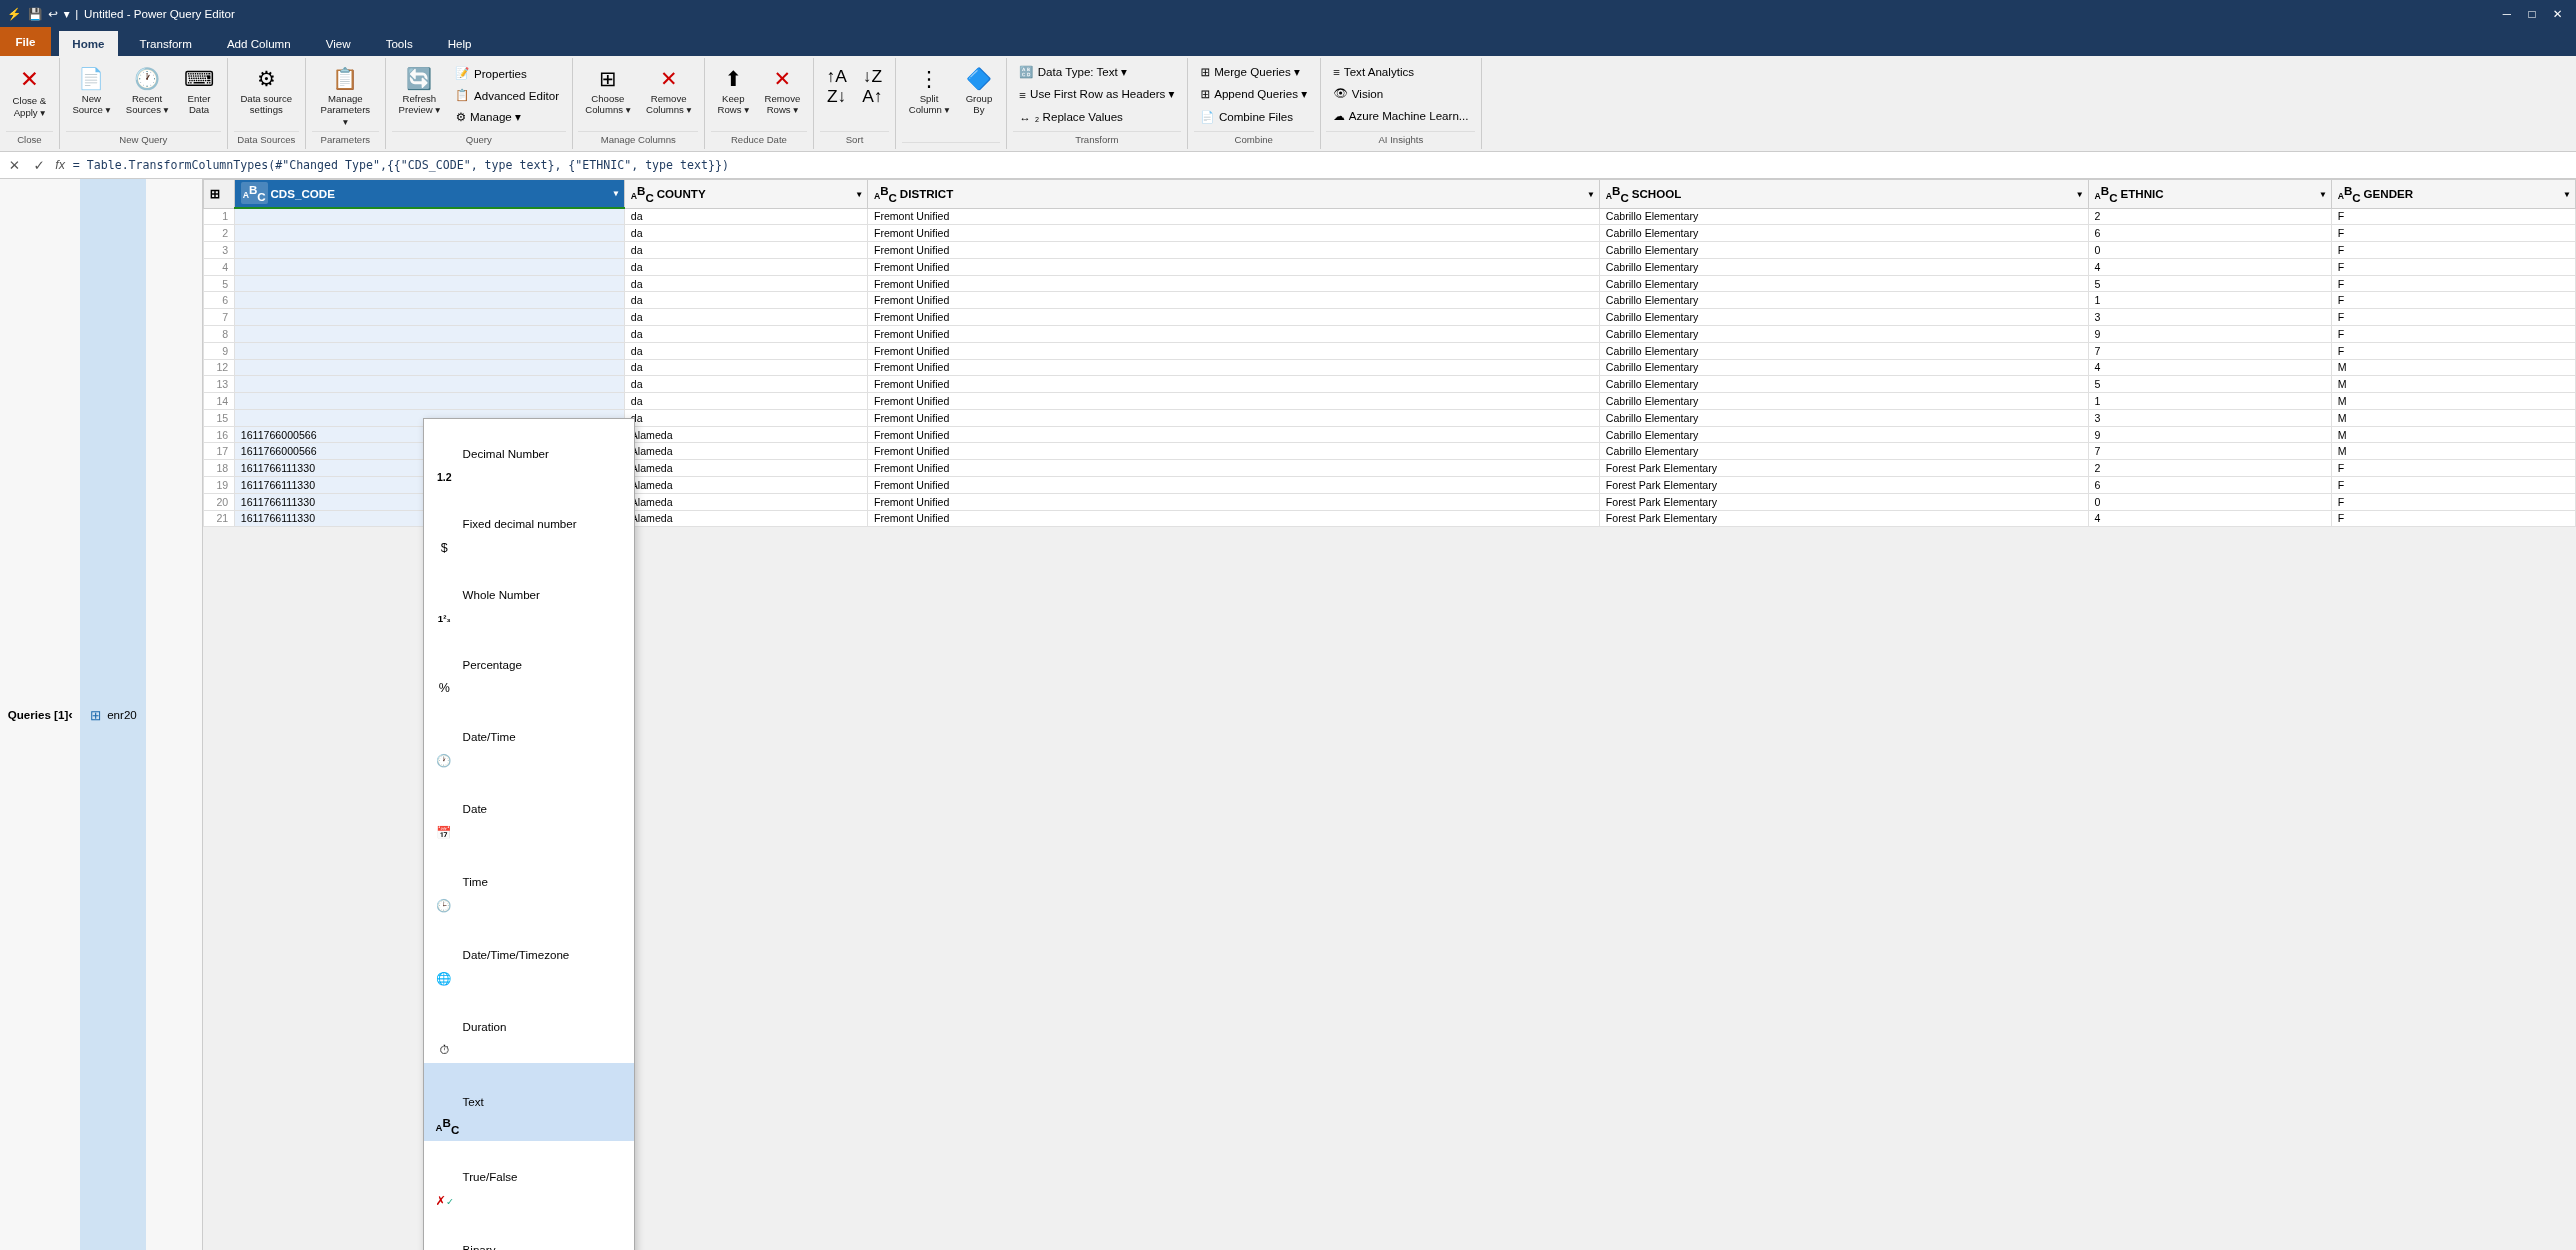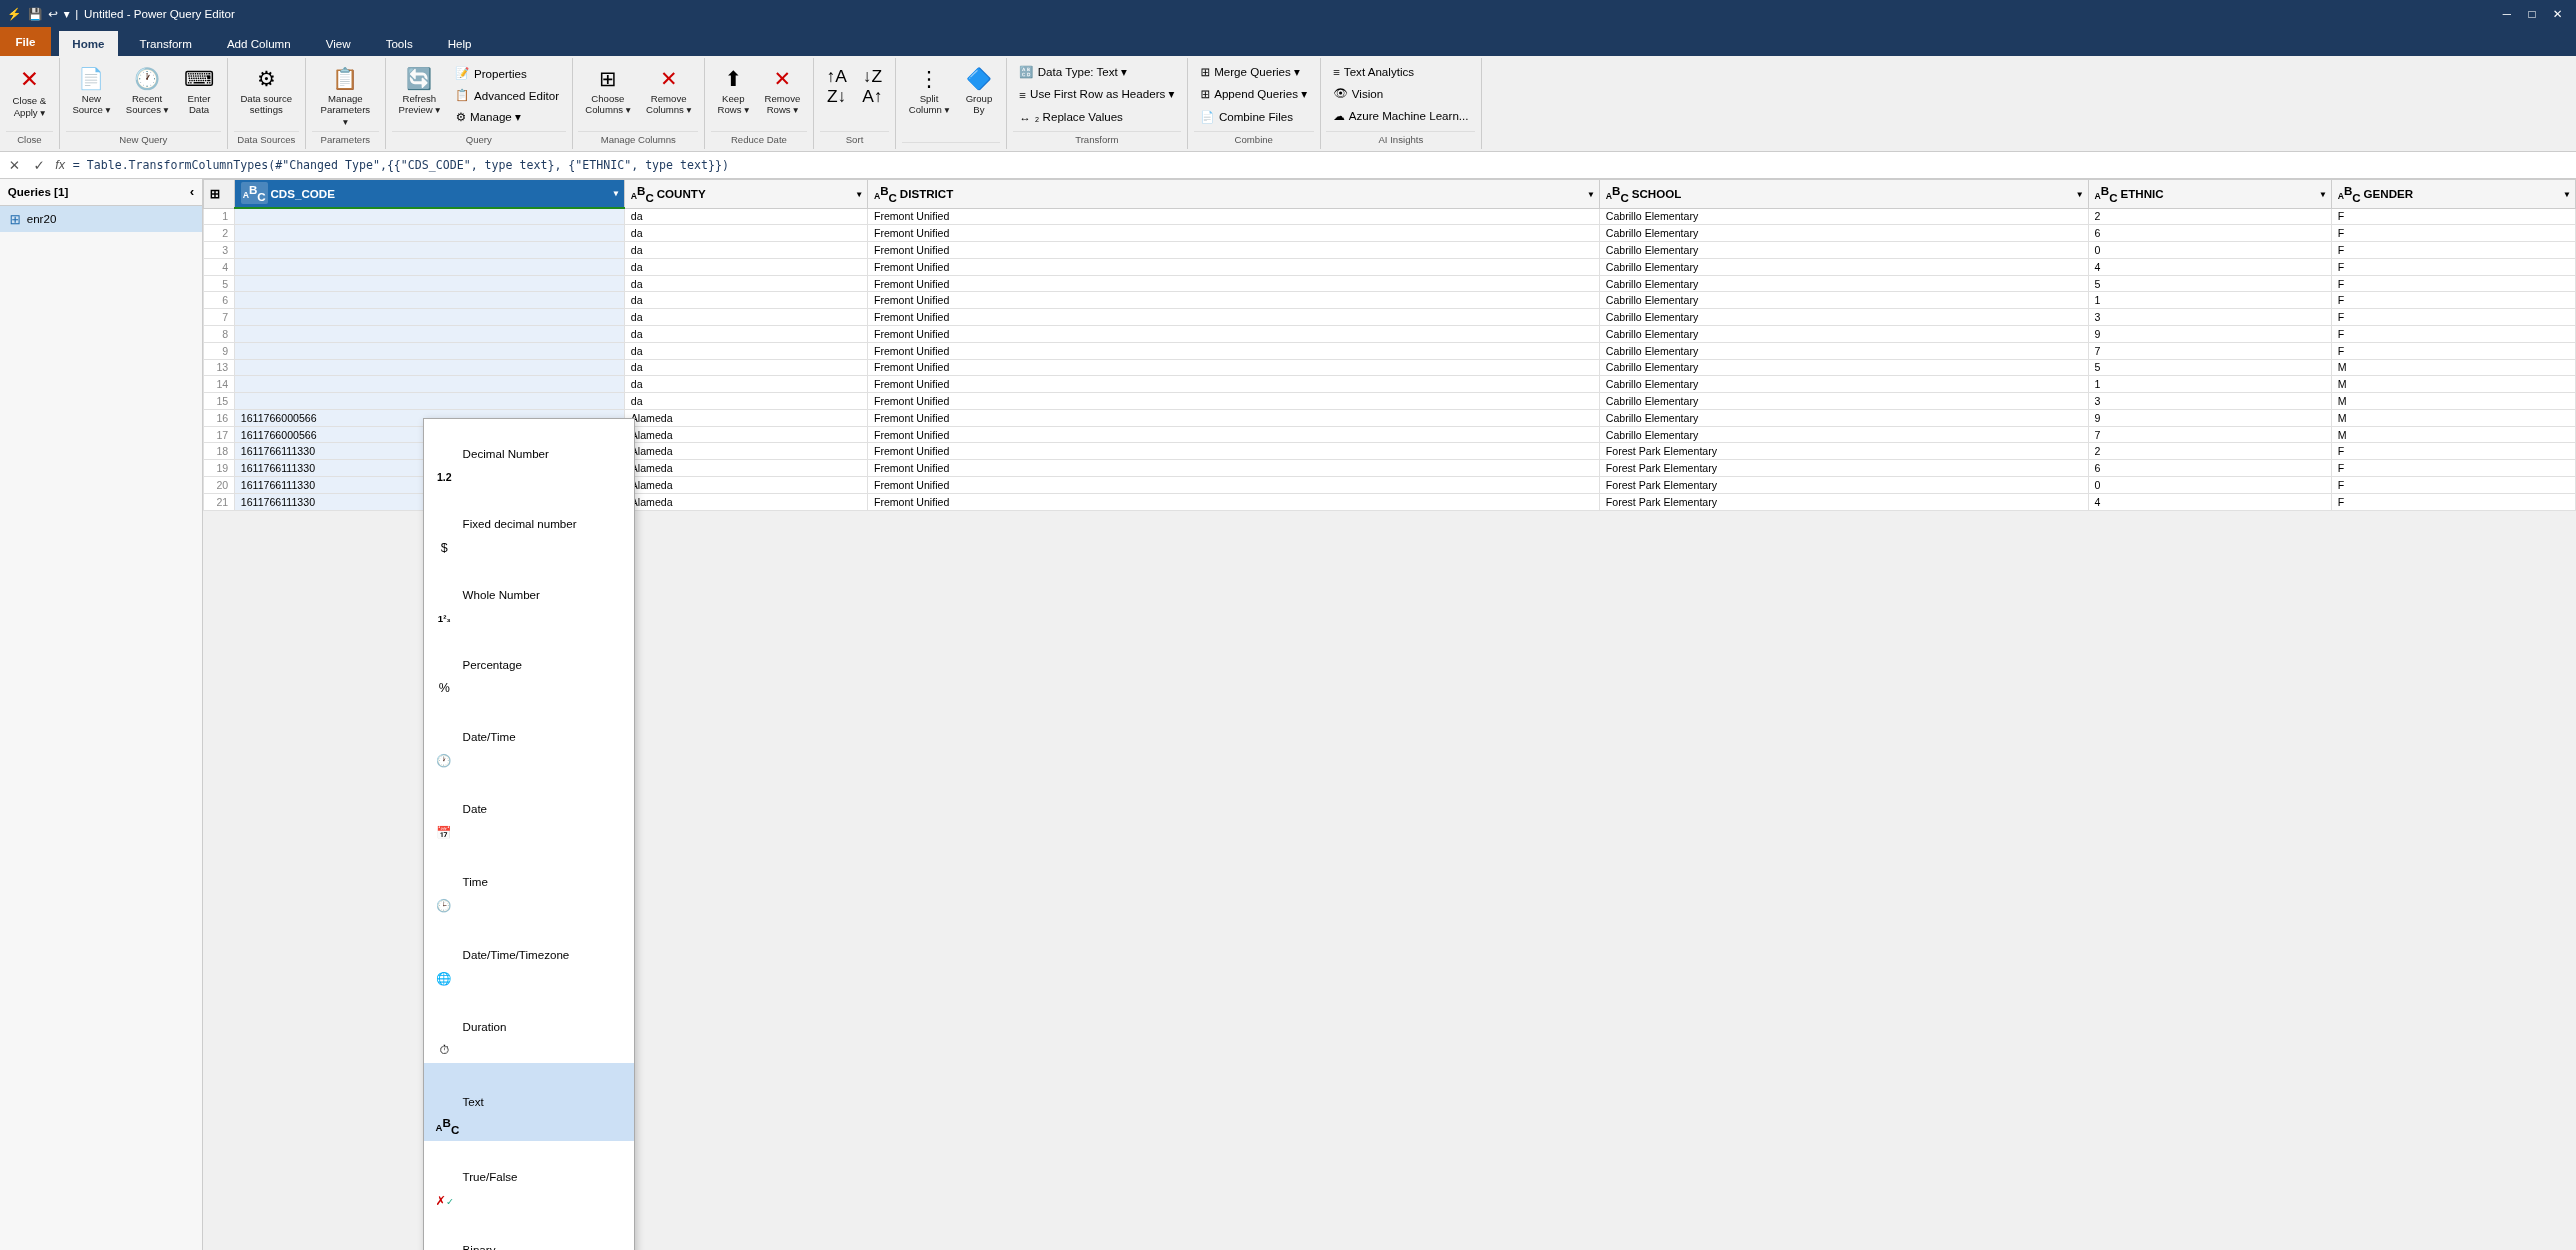--- a/index.html
+++ b/index.html
@@ -144,21 +144,21 @@
       display: flex;
       height: calc(100vh - 178px);
     }
 
     
     .sidebar {
       width: 203px;
       background: #f7f7f7;
       border-right: 1px solid #ccc;
       display: flex;
-      flex-direction: column;
+      flex-direction: row;
     }
     .sidebar-header {
       display: flex;
       align-items: center;
       justify-content: space-between;
       padding: 5.8px 7.7px;
       border-bottom: 1px solid #ccc;
       font-weight: 600;
       font-size: 11.6px;
     }
@@ -612,20 +612,29 @@
           <tr>
     <td class="row-num">9</td>
     <td style="background:#e8f0fa;"></td>
     <td>da</td>
     <td>Fremont Unified</td>
     <td>Cabrillo Elementary</td>
     <td>7</td>
     <td>F</td>
   </tr>
           <tr>
+    <td class="row-num">12</td>
+    <td style="background:#e8f0fa;"></td>
+    <td>da</td>
+    <td>Fremont Unified</td>
+    <td>Cabrillo Elementary</td>
+    <td>4</td>
+    <td>M</td>
+  </tr>
+          <tr>
     <td class="row-num">13</td>
     <td style="background:#e8f0fa;"></td>
     <td>da</td>
     <td>Fremont Unified</td>
     <td>Cabrillo Elementary</td>
     <td>5</td>
     <td>M</td>
   </tr>
           <tr>
     <td class="row-num">14</td>

